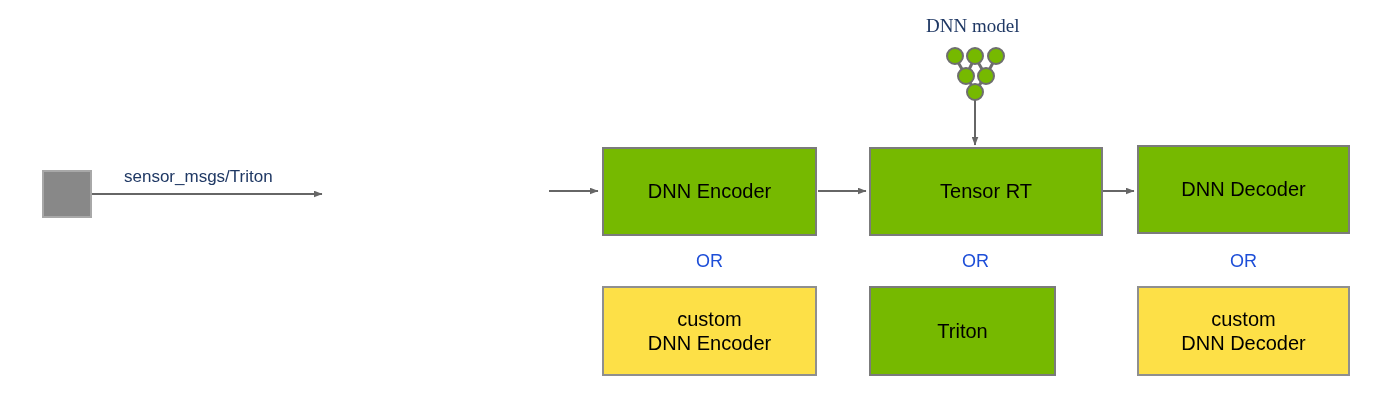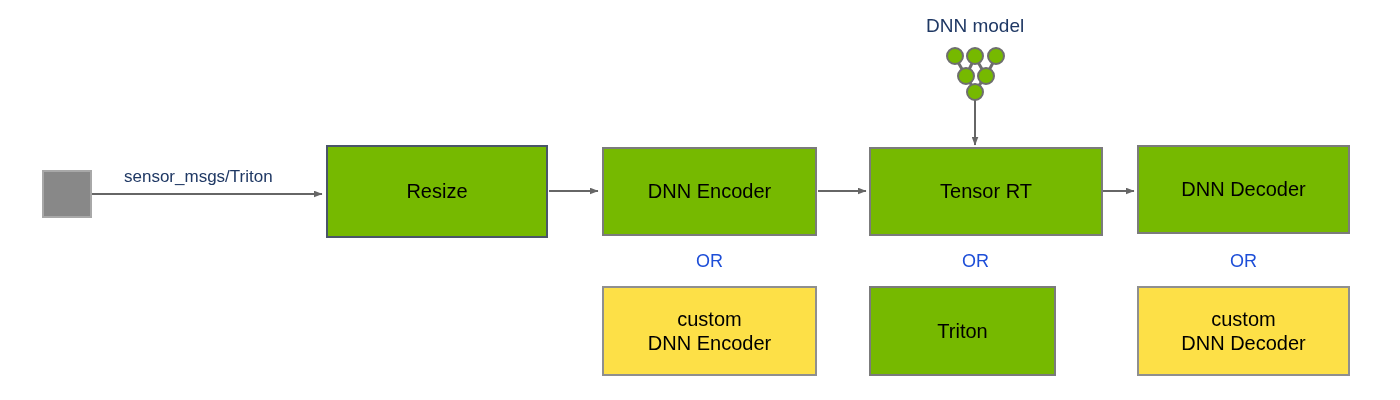--- a/index.html
+++ b/index.html
@@ -54,20 +54,21 @@
     color: #1d4ed8;
     font-size: 18px;
     text-align: center;
     white-space: nowrap;
   }
   .model-label {
     position: absolute;
     color: #1f3864;
     font-size: 19px;
     white-space: nowrap;
+    font-family: Liberation Serif, serif;
   }
   svg.overlay {
     position: absolute;
     left: 0;
     top: 0;
     width: 1400px;
     height: 400px;
     pointer-events: none;
   }
 </style>
@@ -108,21 +109,20 @@
       <circle cx="975" cy="92" r="8" fill="#76b900" stroke="#6e6e6e" stroke-width="2"></circle>
     </g>
   </svg>
 
   <div class="model-label" style="left:926px; top:15px;">DNN model</div>
 
   <div class="node grayswatch" style="left:42px; top:170px; width:50px; height:48px;"></div>
 
   <div class="edge-label" style="left:124px; top:167px;">sensor_msgs/Triton</div>
 
-  <div class="node green-blueborder" style="left:326px; top:145px; width:222px; height:93px;">Resize</div>
 
   <div class="node green" style="left:602px; top:147px; width:215px; height:89px;">DNN Encoder</div>
 
   <div class="node green" style="left:869px; top:147px; width:234px; height:89px;">Tensor RT</div>
 
   <div class="node green" style="left:1137px; top:145px; width:213px; height:89px;">DNN Decoder</div>
 
   <div class="or-label" style="left:602px; top:251px; width:215px;">OR</div>
 
   <div class="or-label" style="left:869px; top:251px; width:213px;">OR</div>

